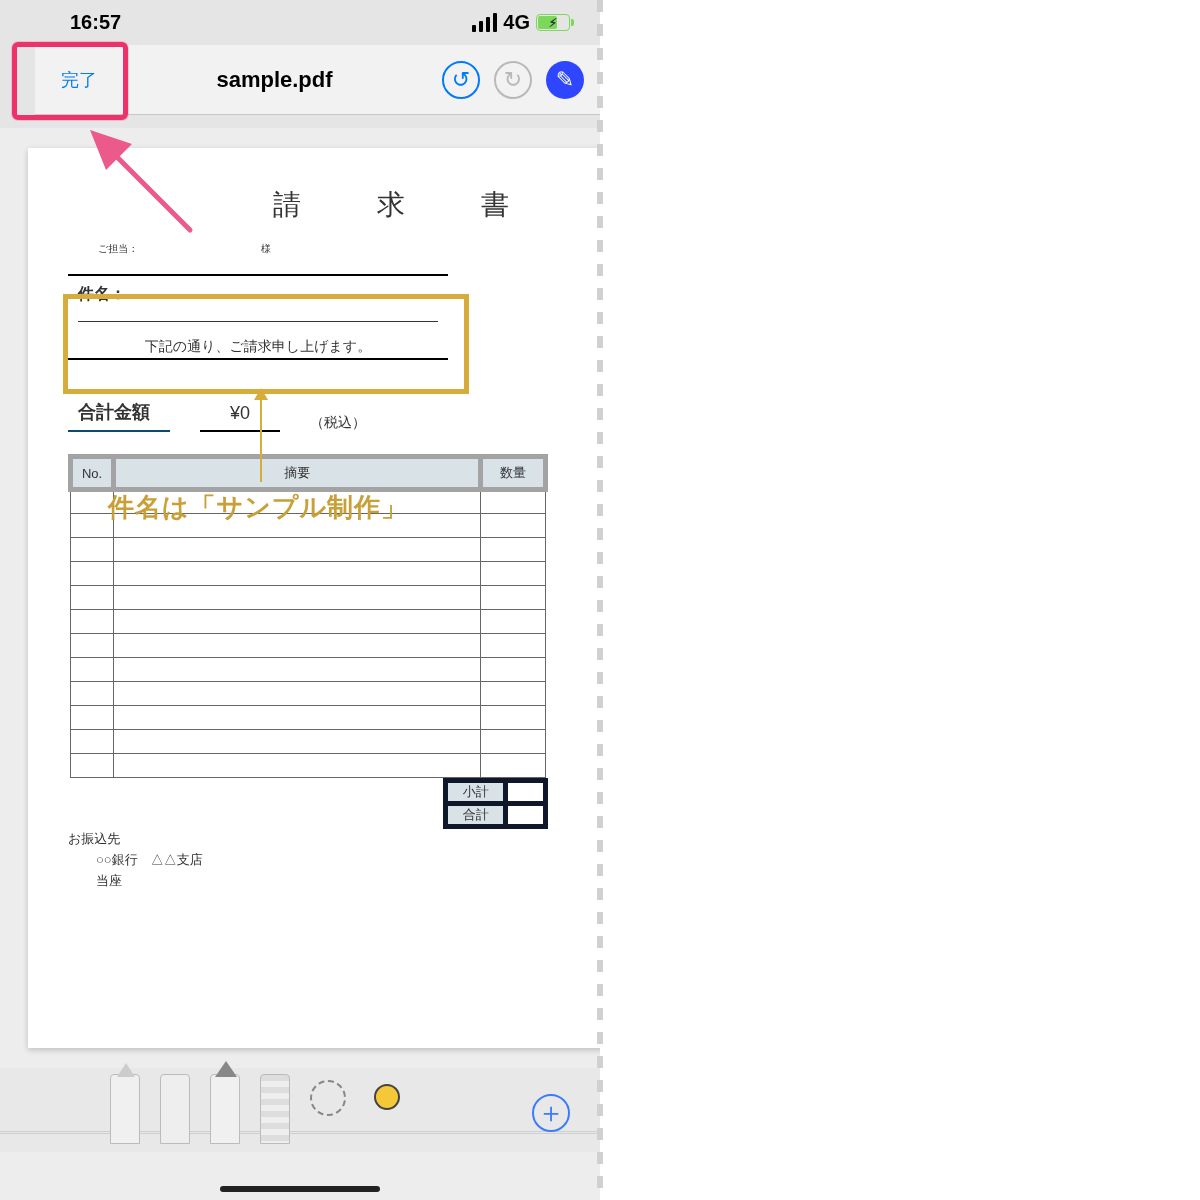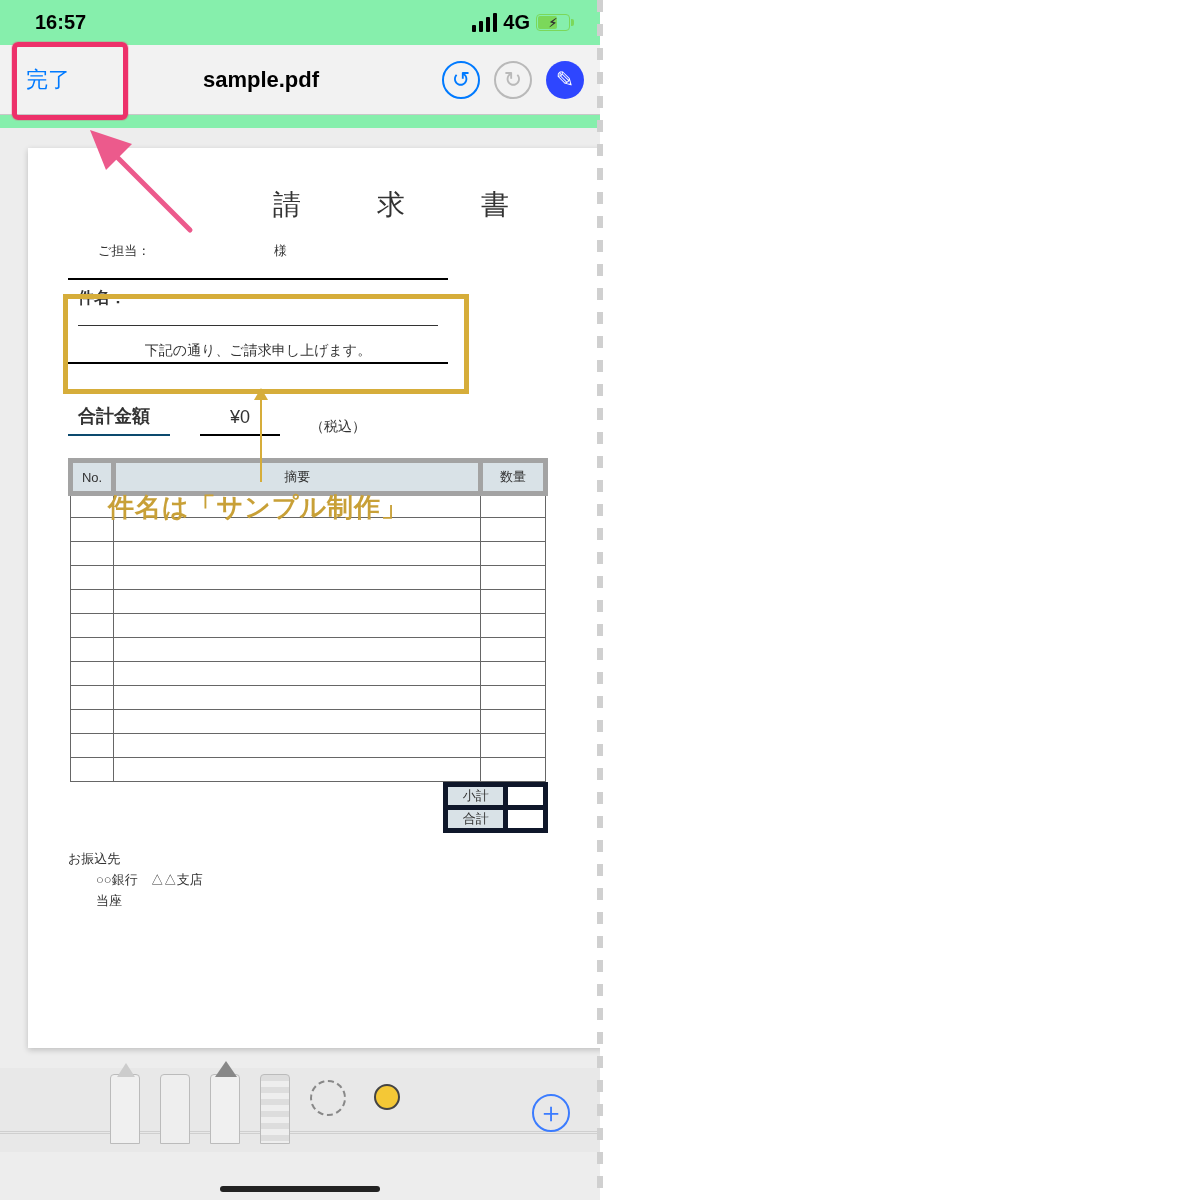--- a/index.html
+++ b/index.html
@@ -14,21 +14,22 @@
     width: 600px; height: 1200px; position: relative;
     overflow: hidden;
   }
   .divider-dash {
     position: absolute; left: 597px; top: 0; height: 1200px; width: 6px;
     background: repeating-linear-gradient(to bottom, #d0d0d0 0 12px, transparent 12px 24px);
     z-index: 50;
   }
   .phone {
     position: absolute; inset: 0;
-    background: #86efac;
+    background: #e5e5e5;
+    padding-left: 35px;
   }
   
   .statusbar {
     height: 45px;
     display: flex; align-items: center; justify-content: space-between;
     padding: 0 30px 0 35px;
     font-size: 20px; font-weight: 600;
   }
   .statusbar .right { display:flex; align-items:center; gap:6px; }
   .sig { display:flex; gap:3px; align-items:flex-end; }
@@ -41,21 +42,21 @@
   }
   .batt::after { content:""; position:absolute; right:-5px; top:4px; width:3px; height:7px; background:#7bd85a; border-radius:0 2px 2px 0; }
   .batt .fill { position:absolute; left:1px; top:1px; bottom:1px; width:60%; background:#7bd85a; border-radius:2px; }
   .batt .bolt { position:absolute; inset:0; display:flex; align-items:center; justify-content:center; font-size:12px; color:#333; }
   
   .navbar {
     height: 70px; background:#f2f2f2; border-bottom:1px solid #c8c8c8;
     display:flex; align-items:center; justify-content:space-between; padding:0 16px;
   }
   .navbar .done {
-    color:#007aff; font-size:22px; padding:6px 10px;
+    color:#007aff; font-size:18px; padding:6px 10px;
   }
   .navbar .title { font-size:22px; font-weight:600; }
   .navbar .tools { display:flex; gap:14px; align-items:center; }
   .circ-btn {
     width:38px; height:38px; border-radius:50%;
     display:flex; align-items:center; justify-content:center;
     font-size:22px;
   }
   .circ-undo { border:2px solid #007aff; color:#007aff; }
   .circ-redo { border:2px solid #b9b9b9; color:#b9b9b9; }
@@ -67,21 +68,21 @@
   }
   .page {
     position:absolute; left:28px; top:20px; width:700px; height:900px;
     background:#fff; box-shadow:0 2px 6px rgba(0,0,0,.2);
     padding:30px 40px;
     font-size:16px; color:#333;
   }
   .page h2 { text-align:center; font-size:28px; letter-spacing:24px; margin:8px 0 18px 50px; font-weight:400; }
   .addr-line { border-bottom:1px solid #555; width:320px; margin-top:10px; height:18px; position:relative; }
   .addr-lbl { position:absolute; right:8px; bottom:2px; font-size:15px; }
-  .tanto { font-size:13px; margin:10px 0 18px 30px; }
+  .tanto { font-size:10px; margin:10px 0 18px 30px; }
   .tanto span.s { margin-left:120px; }
   .subject {
     border-top:2px solid #000; border-bottom:2px solid #000;
     padding:8px 10px 2px; width:380px;
     display:flex; flex-direction:column; gap:16px;
   }
   .subject .label { font-weight:600; }
   .subject .note { font-size:14px; text-align:center; }
   .total-row {
     display:flex; align-items:flex-end; gap:30px; margin-top:36px; font-size:18px;
@@ -96,21 +97,21 @@
   table.items td { border:1px solid #666; height:24px; }
   table.items th.no { width:40px; }
   table.items th.desc { width:340px; }
   table.items th.qty { width:60px; }
   .totals {
     width:480px; margin-top:0; border-collapse:collapse; font-size:13px;
   }
   .totals td { border:5px solid #0f172a; height:22px; }
   .totals td.l { background:#d9e2e7; width:60px; text-align:center; }
   .totals td.sp { border:none; }
-  .furikomi { font-size:13px; margin-top:16px; line-height:1.6; }
+  .furikomi { font-size:13px; margin-top:0; line-height:1.6; }
   
   .hl-pink {
     position:absolute; border:5px solid #ed316a; border-radius:6px;
     box-shadow:0 0 0 1px rgba(237,49,106,.2);
   }
   .hl-yel {
     position:absolute; border:5px solid #d6ad3a;
   }
   .annot {
     position:absolute; color:#c8a037; font-size:26px; letter-spacing:1px;

